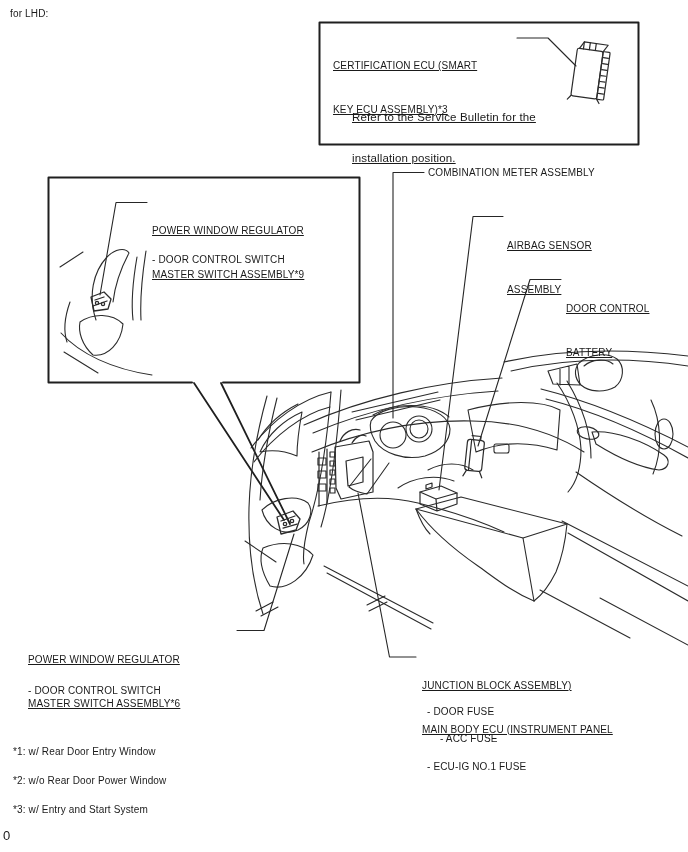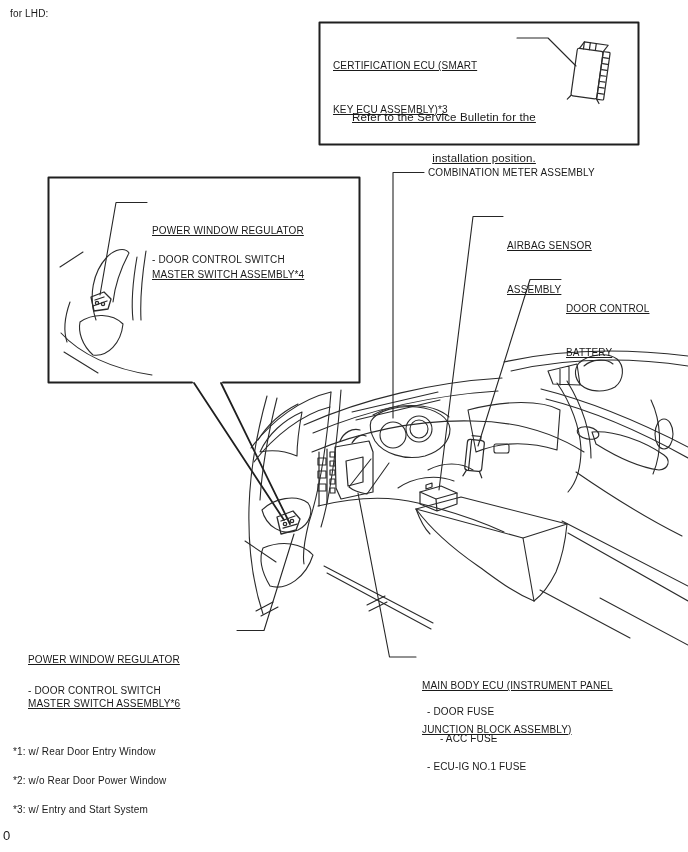--- a/index.html
+++ b/index.html
@@ -2,21 +2,21 @@
 <html><head>
 <meta charset="utf-8">
 <style>
   html,body{margin:0;padding:0;background:#ffffff;}
   body{width:688px;height:852px;position:relative;overflow:hidden;
        font-family:"Liberation Sans", sans-serif;color:#1a1a1a;}
   #art{position:absolute;left:0;top:0;z-index:1;}
   .lbl{position:absolute;z-index:2;font-size:10px;line-height:14.5px;
        letter-spacing:0.15px;white-space:pre;}
   .lbl div{white-space:pre;text-decoration:underline;}
-  .note{font-size:11.5px;line-height:13.5px;text-align:right;}
+  .note{font-size:11.5px;line-height:13.5px;}
   .pagenum{font-size:13px;}
 </style>
 </head>
 <body>
 
 <svg id="art" width="688" height="852" viewBox="0 0 688 852" fill="none" stroke="#2b2b2b" stroke-width="1.1" stroke-linecap="round" stroke-linejoin="round">
 
   <g stroke-width="2" stroke="#1f1f1f">
     <rect x="319.5" y="22.5" width="319" height="122"></rect>
   </g>
@@ -182,33 +182,33 @@
   <div>ASSEMBLY</div>
 </div>
 
 <div class="lbl" style="left:566px;top:273px">
   <div>DOOR CONTROL</div>
   <div>BATTERY</div>
 </div>
 
 <div class="lbl" style="left:152px;top:195px">
   <div>POWER WINDOW REGULATOR</div>
-  <div>MASTER SWITCH ASSEMBLY*4</div>
+  <div>MASTER SWITCH ASSEMBLY*9</div>
 </div>
 <div class="lbl" style="left:152px;top:253px">- DOOR CONTROL SWITCH</div>
 
 <div class="lbl" style="left:28px;top:624px">
   <div>POWER WINDOW REGULATOR</div>
   <div>MASTER SWITCH ASSEMBLY*6</div>
 </div>
 <div class="lbl" style="left:28px;top:684px">- DOOR CONTROL SWITCH</div>
 
 <div class="lbl" style="left:422px;top:650px">
+  <div>JUNCTION BLOCK ASSEMBLY)</div>
   <div>MAIN BODY ECU (INSTRUMENT PANEL</div>
-  <div>JUNCTION BLOCK ASSEMBLY)</div>
 </div>
 <div class="lbl" style="left:427px;top:705px">- DOOR FUSE</div>
 <div class="lbl" style="left:440px;top:732px">- ACC FUSE</div>
 <div class="lbl" style="left:427px;top:760px">- ECU-IG NO.1 FUSE</div>
 
 <div class="lbl" style="left:13px;top:745px">*1: w/ Rear Door Entry Window</div>
 <div class="lbl" style="left:13px;top:774px">*2: w/o Rear Door Power Window</div>
 <div class="lbl" style="left:13px;top:803px">*3: w/ Entry and Start System</div>
 
 <div class="lbl pagenum" style="left:3px;top:829px">0</div>

